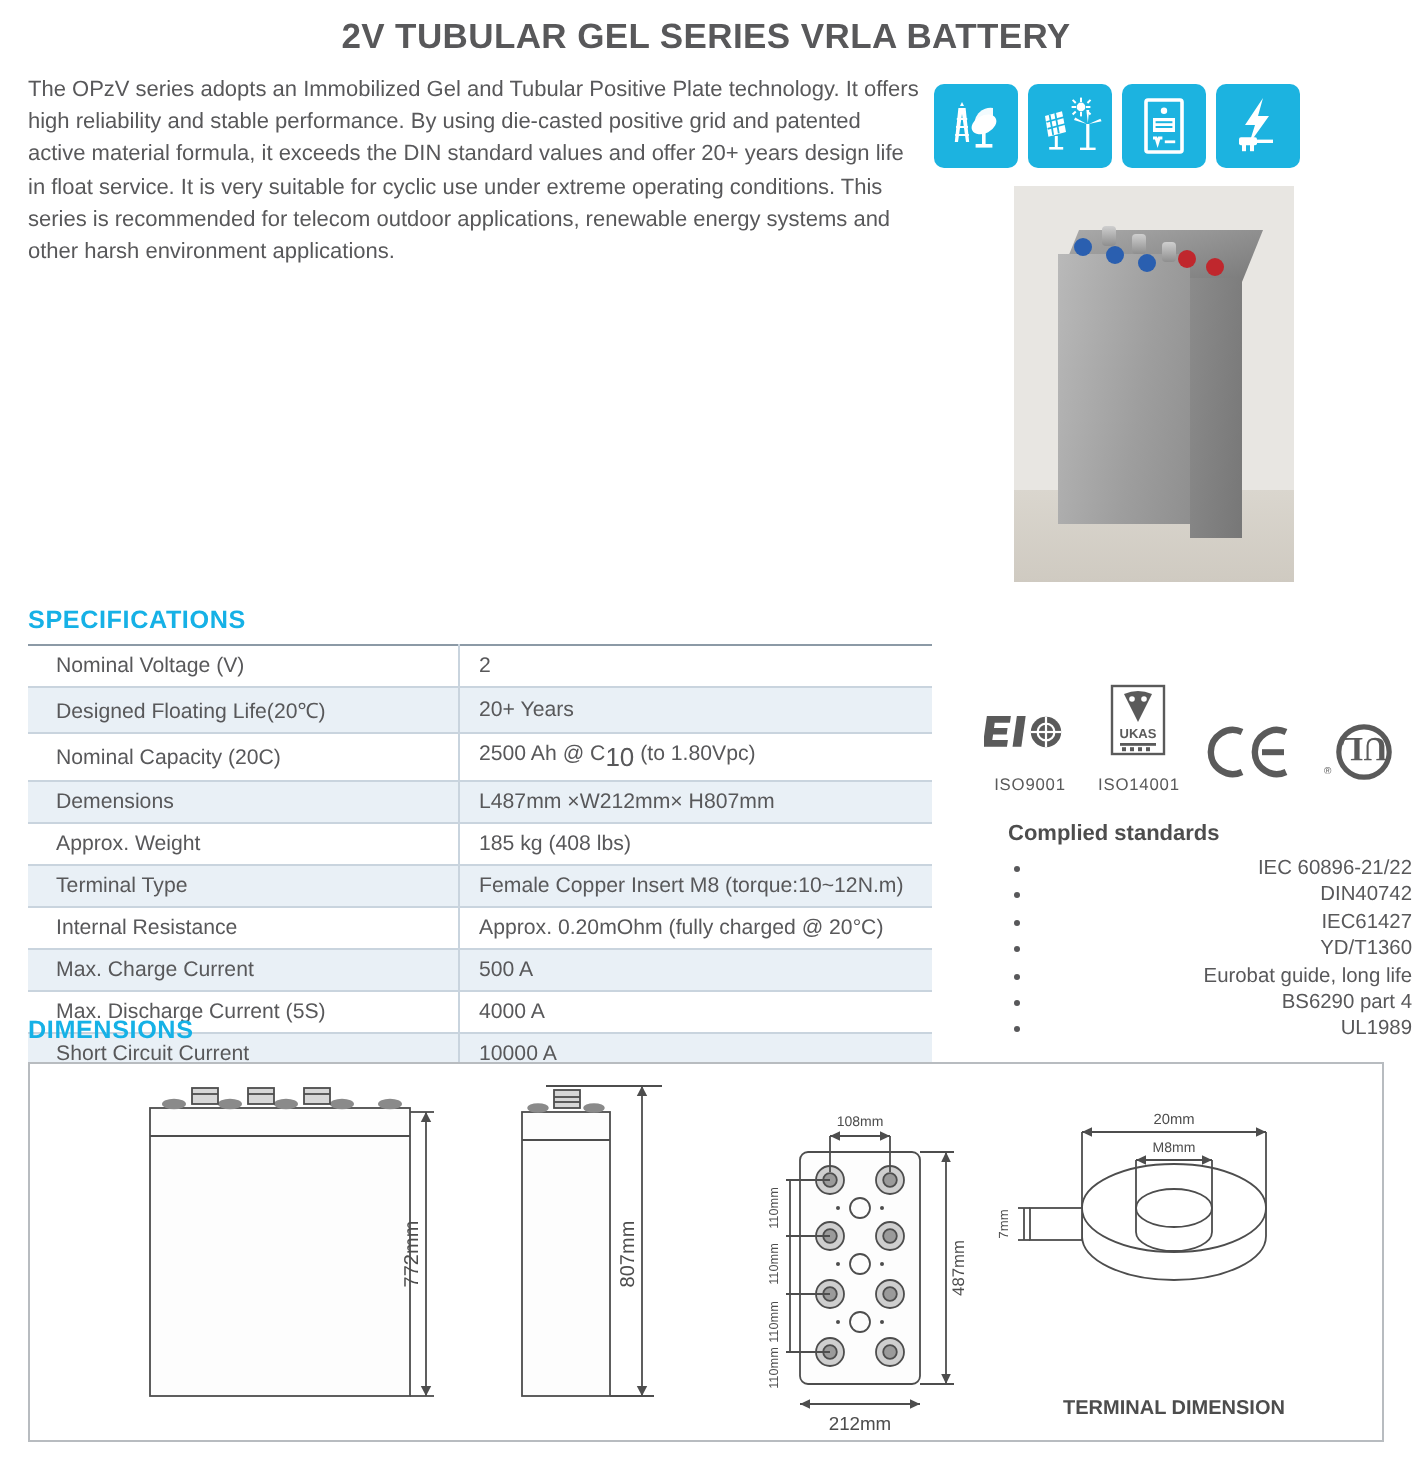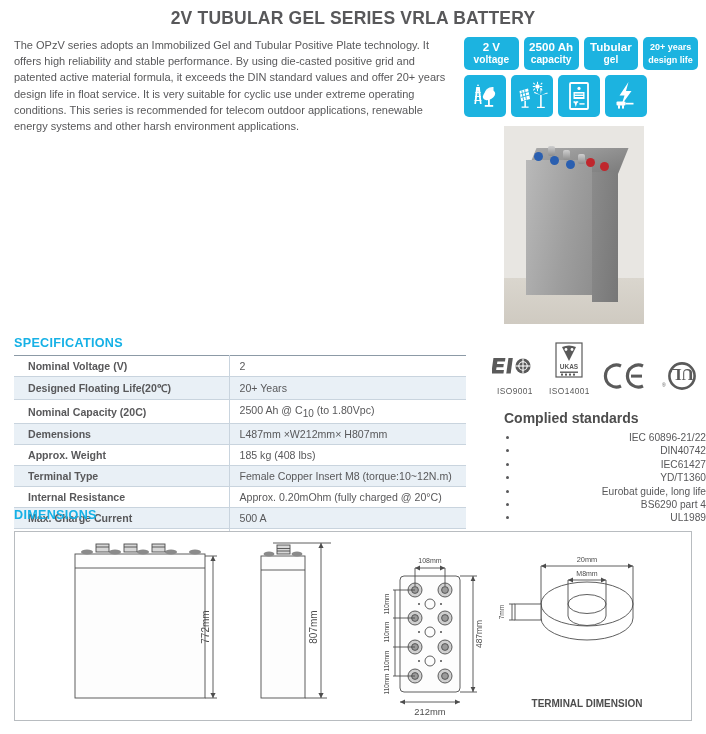--- a/index.html
+++ b/index.html
@@ -110,40 +110,40 @@
     margin-left: 14px;
     border-collapse: collapse;
     font-size: 10.6px;
   }
   .spec-table tr { border-bottom: 1px solid #c9d4de; }
   .spec-table tr:first-child { border-top: 1.4px solid #8c9aa6; }
   .spec-table tr:last-child { border-bottom: 1.4px solid #8c9aa6; }
   .spec-table td { padding: 4px 6px; vertical-align: middle; }
   .spec-table td.k {
     width: 215px;
-    font-weight: bold;
+    font-weight: normal;
     color: #58585a;
     padding-left: 14px;
     border-right: 1px solid #c9d4de;
   }
   .spec-table td.v { color: #58585a; padding-left: 10px; }
   .spec-table tr.alt { background: #e9f0f6; }
   .spec-table td .ml { display: block; line-height: 13.5px; white-space: pre; }
-  .sub { font-size: 10px; vertical-align: sub; }
+  .sub { font-size: 13px; vertical-align: sub; }
 
   
   .certs {
     display: flex; align-items: flex-end; gap: 11px;
     margin: 12px 0 0 22px;
   }
   .cert { text-align: center; color: #5a5a5a; }
   .cert .cname { font-size: 8.4px; letter-spacing: .4px; margin-top: 2px; }
 
   .standards { margin: 14px 0 0 34px; }
-  .standards h4 { margin: 0 0 5px 0; font-size: 14px; color: #4d4d4d; }
+  .standards h4 { margin: 0 0 5px 0; font-size: 11px; color: #4d4d4d; }
   .standards ul { margin: 0; padding-left: 15px; text-align: right; }
   .standards li {
     font-size: 10.2px; line-height: 13.4px; color: #58585a;
   }
 
   
   .dim-panel {
     position: absolute;
     left: 14px; top: 531px;
     width: 678px; height: 190px;
@@ -160,38 +160,20 @@
 <body>
 
 <div class="page-title">2V TUBULAR GEL SERIES VRLA BATTERY</div>
 
 <div class="top-area">
 
   <div class="intro">The OPzV series adopts an Immobilized Gel and Tubular Positive Plate technology. It offers high reliability and stable performance. By using die-casted positive grid and patented active material formula, it exceeds the DIN standard values and offer 20+ years design life in float service. It is very suitable for cyclic use under extreme operating conditions. This series is recommended for telecom outdoor applications, renewable energy systems and other harsh environment applications.</div>
 
   <div class="top-right">
 
-    <div class="badges">
-      <div class="badge">
-        <span class="b1">2 V</span>
-        <span class="b2">voltage</span>
-      </div>
-      <div class="badge">
-        <span class="b1">2500 Ah</span>
-        <span class="b2">capacity</span>
-      </div>
-      <div class="badge">
-        <span class="b1">Tubular</span>
-        <span class="b2">gel</span>
-      </div>
-      <div class="badge small">
-        <span class="b1">20+ years</span>
-        <span class="b2">design life</span>
-      </div>
-    </div>
 
     <div class="icon-tiles">
 
       <div class="tile">
         <span>
           <svg width="32" height="32" viewBox="0 0 32 32" fill="#ffffff">
             <path d="M9 4 L10 6 L8 6 Z"></path>
             <path d="M7.2 7 L10.8 7 L12.6 24 L11 24 L9 10 L7 24 L5.4 24 Z"></path>
             <rect x="6.4" y="12" width="5.2" height="1"></rect>
             <rect x="6" y="16" width="6" height="1"></rect>

